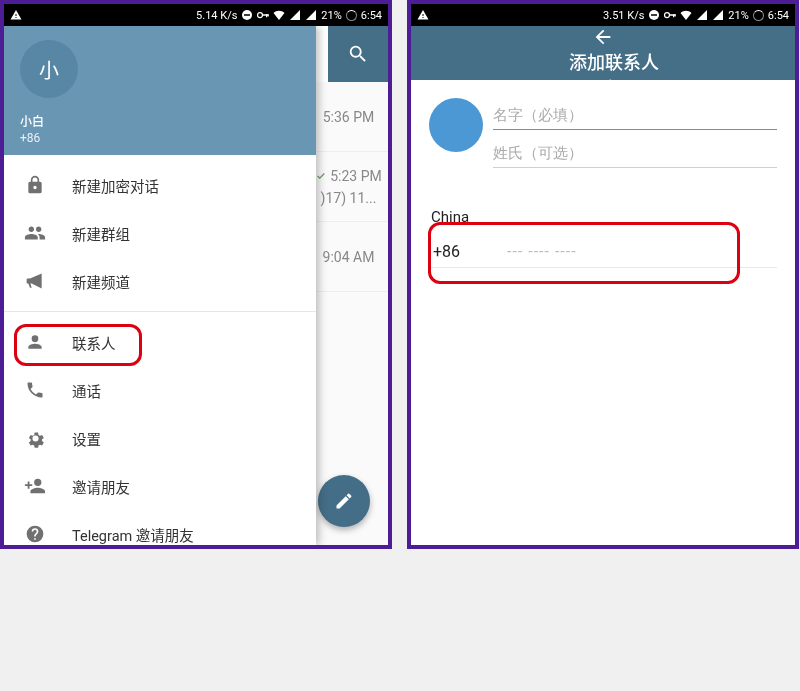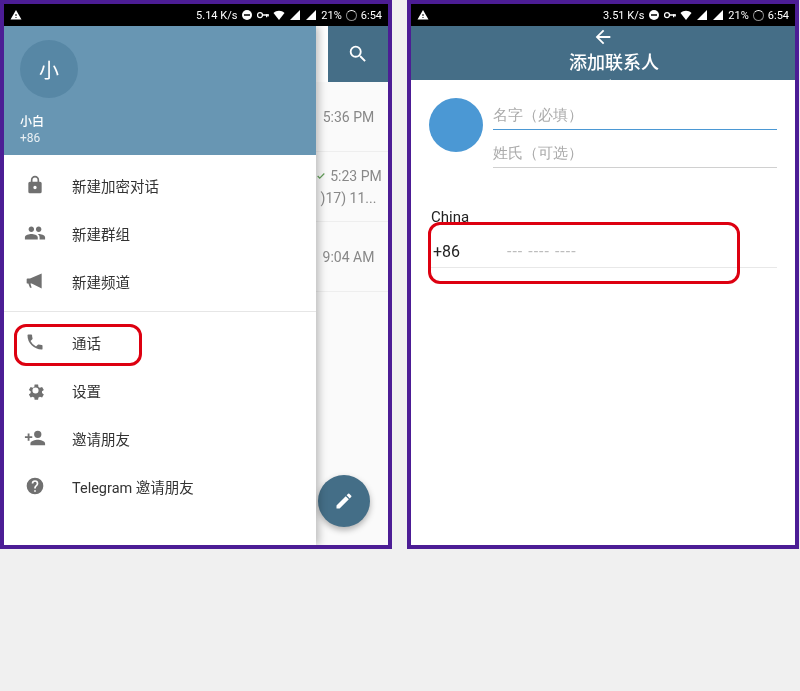--- a/index.html
+++ b/index.html
@@ -164,20 +164,28 @@
             <svg width="20" height="20" viewBox="0 0 24 24" fill="#707070">
                 <path d="M20 3L6 9H3a1 1 0 00-1 1v4a1 1 0 001 1h1l2 5h2l-1.5-5H8l12 6V3z"></path>
               </svg>
           </span>
           <span>新建频道</span>
         </div>
         <div class="drawer-divider"></div>
         <div class="drawer-item">
           <span class="drawer-icon">
             <svg width="20" height="20" viewBox="0 0 24 24" fill="#707070">
+                <path d="M12 12a4 4 0 10-4-4 4 4 0 004 4zm0 2c-2.67 0-8 1.34-8 4v2h16v-2c0-2.66-5.33-4-8-4z"></path>
+              </svg>
+          </span>
+          <span>联系人</span>
+        </div>
+        <div class="drawer-item">
+          <span class="drawer-icon">
+            <svg width="20" height="20" viewBox="0 0 24 24" fill="#707070">
                 <path d="M6.62 10.79a15.05 15.05 0 006.59 6.59l2.2-2.2a1 1 0 011.05-.24 11.36 11.36 0 003.56.57 1 1 0 011 1V20a1 1 0 01-1 1A17 17 0 013 4a1 1 0 011-1h3.49a1 1 0 011 1 11.36 11.36 0 00.57 3.56 1 1 0 01-.24 1.05l-2.2 2.18z"></path>
               </svg>
           </span>
           <span>通话</span>
         </div>
         <div class="drawer-item">
           <span class="drawer-icon">
             <svg width="21" height="21" viewBox="0 0 24 24" fill="#707070">
                 <path d="M19.43 12.98l2.11-1.65-2-3.46-2.49 1a7.03 7.03 0 00-1.69-.98l-.38-2.65h-4l-.38 2.65a7.03 7.03 0 00-1.69.98l-2.49-1-2 3.46 2.11 1.65a7.12 7.12 0 000 1.96l-2.11 1.65 2 3.46 2.49-1a7.03 7.03 0 001.69.98l.38 2.65h4l.38-2.65a7.03 7.03 0 001.69-.98l2.49 1 2-3.46-2.11-1.65a7.12 7.12 0 000-1.96zM12 15.5A3.5 3.5 0 1115.5 12 3.5 3.5 0 0112 15.5z"></path>
               </svg>

